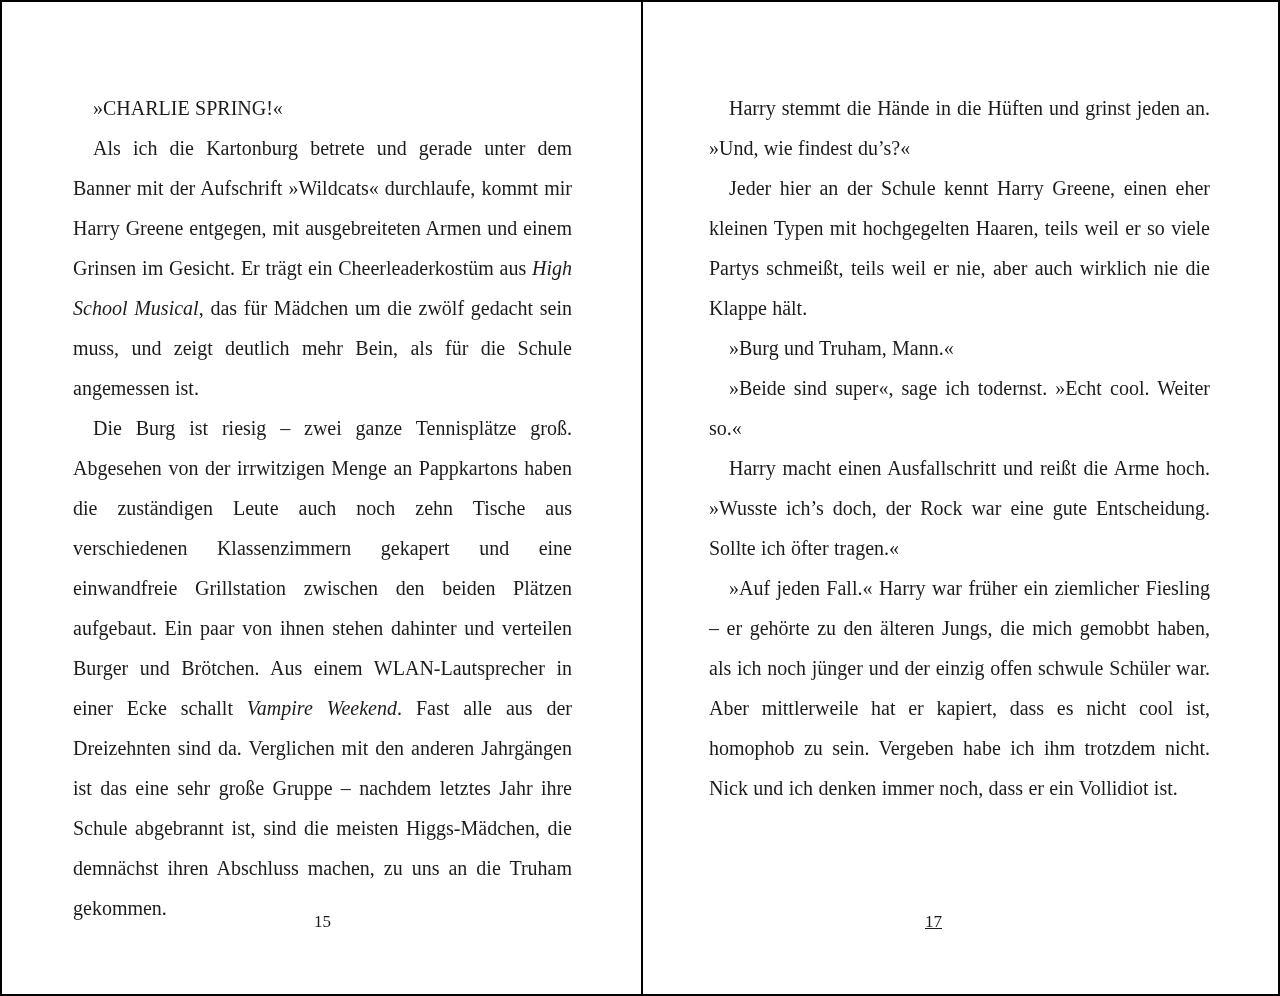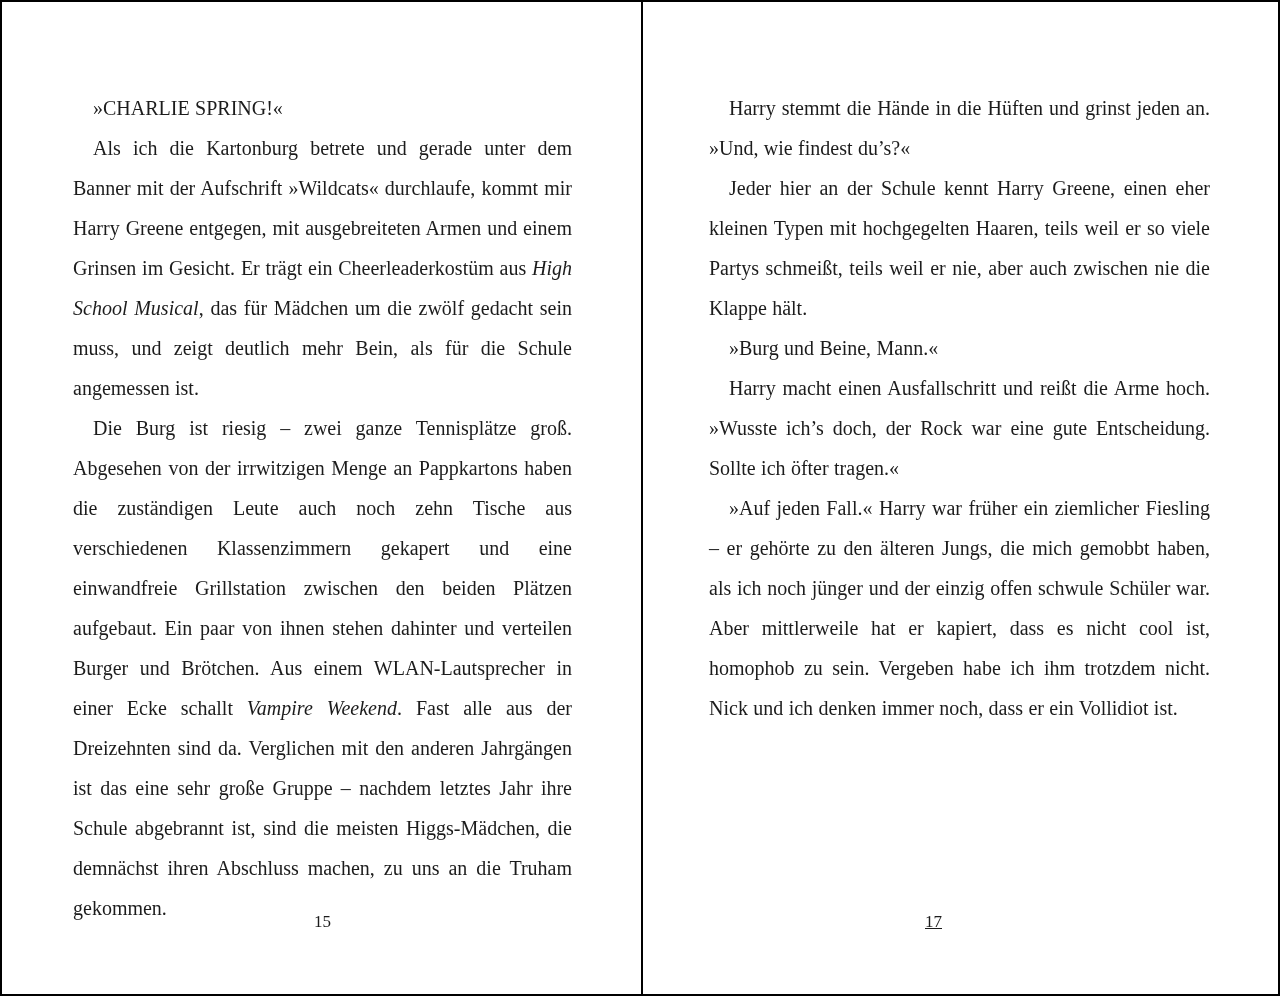--- a/index.html
+++ b/index.html
@@ -65,21 +65,22 @@
       <p><span>Als ich die Kartonburg betrete und gerade unter dem Banner mit der Aufschrift »Wildcats« durchlaufe, kommt mir Harry Greene entgegen, mit ausgebreiteten Armen und einem Grinsen im Gesicht. Er trägt ein Cheerleaderkostüm aus </span><em>High School Musical</em><span>, das für Mädchen um die zwölf gedacht sein muss, und zeigt deutlich mehr Bein, als für die Schule angemessen ist.</span></p>
       <p><span>Die Burg ist riesig – zwei ganze Tennisplätze groß. Abgesehen von der irrwitzigen Menge an Pappkartons haben die zuständigen Leute auch noch zehn Tische aus verschiedenen Klassenzimmern gekapert und eine einwandfreie Grillstation zwischen den beiden Plätzen aufgebaut. Ein paar von ihnen stehen dahinter und verteilen Burger und Brötchen. Aus einem WLAN-Lautsprecher in einer Ecke schallt </span><em>Vampire Weekend</em><span>. Fast alle aus der Dreizehnten sind da. Verglichen mit den anderen Jahrgängen ist das eine sehr große Gruppe – nachdem letztes Jahr ihre Schule abgebrannt ist, sind die meisten Higgs-Mädchen, die demnächst ihren Abschluss machen, zu uns an die Truham gekommen.</span></p>
     </div>
 
   <div class="page-number left">15</div>
 
   <div class="divider"></div>
 
   <div class="text-block right">
       <p><span>Harry stemmt die Hände in die Hüften und grinst jeden an. »Und, wie findest du’s?«</span></p>
-      <p><span>Jeder hier an der Schule kennt Harry Greene, einen eher kleinen Typen mit hochgegelten Haaren, teils weil er so viele Partys schmeißt, teils weil er nie, aber auch zwischen nie die Klappe hält.</span></p>
-      <p><span>»Burg und Beine, Mann.«</span></p>
+      <p><span>Jeder hier an der Schule kennt Harry Greene, einen eher kleinen Typen mit hochgegelten Haaren, teils weil er so viele Partys schmeißt, teils weil er nie, aber auch wirklich nie die Klappe hält.</span></p>
+      <p><span>»Burg und Truham, Mann.«</span></p>
+      <p><span>»Beide sind super«, sage ich todernst. »Echt cool. Weiter so.«</span></p>
       <p><span>Harry macht einen Ausfallschritt und reißt die Arme hoch. »Wusste ich’s doch, der Rock war eine gute Entscheidung. Sollte ich öfter tragen.«</span></p>
       <p><span>»Auf jeden Fall.« Harry war früher ein ziemlicher Fiesling – er gehörte zu den älteren Jungs, die mich gemobbt haben, als ich noch jünger und der einzig offen schwule Schüler war. Aber mittlerweile hat er kapiert, dass es nicht cool ist, homophob zu sein. Vergeben habe ich ihm trotzdem nicht. Nick und ich denken immer noch, dass er ein Vollidiot ist.</span></p>
     </div>
 
   <div class="page-number right">17</div>
 
 </div>
 
 </body></html>

